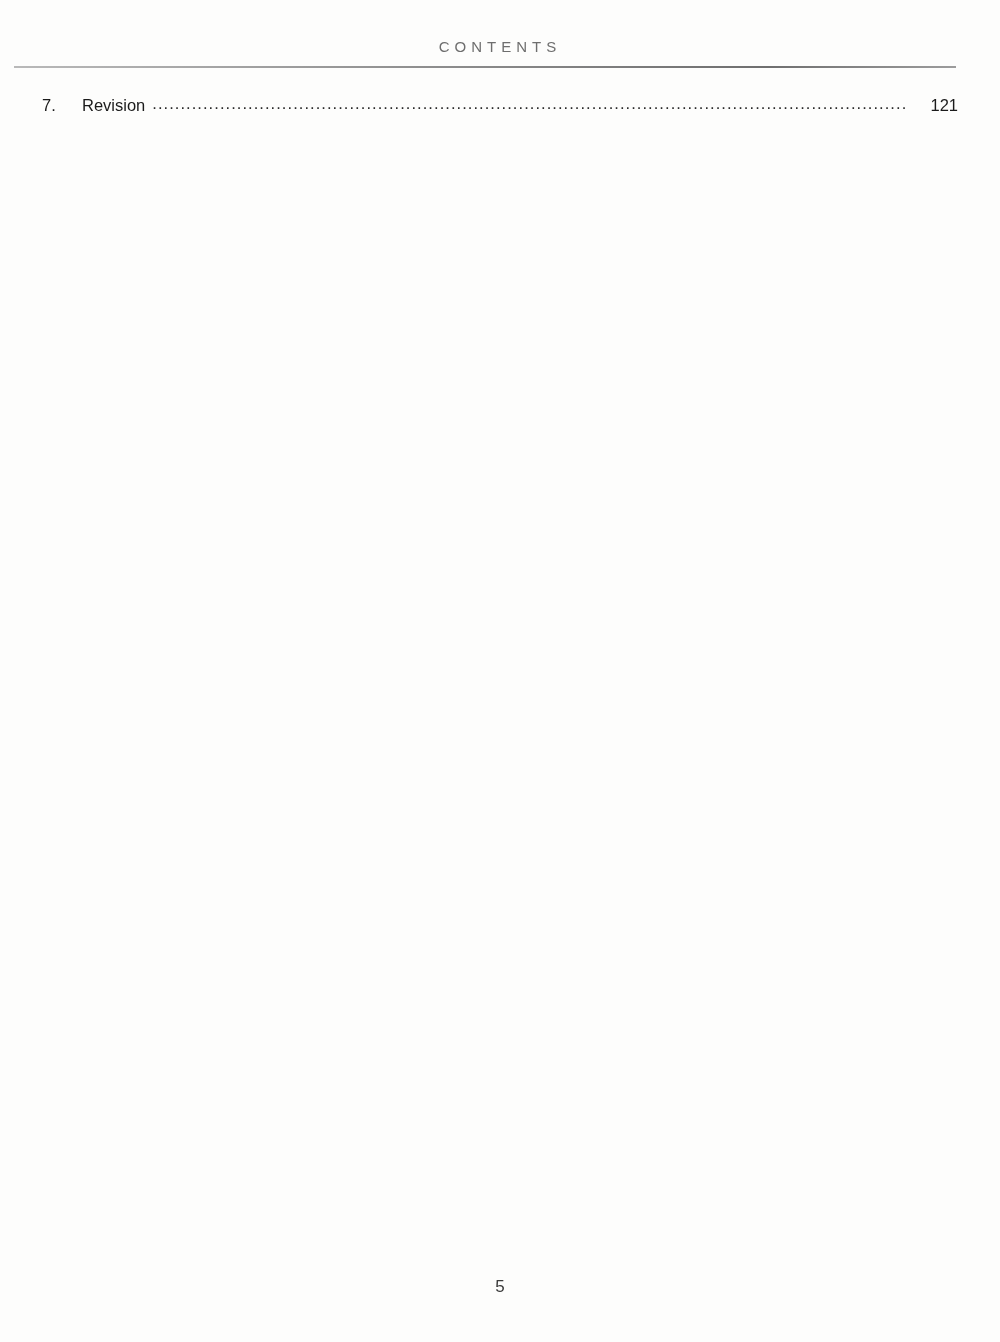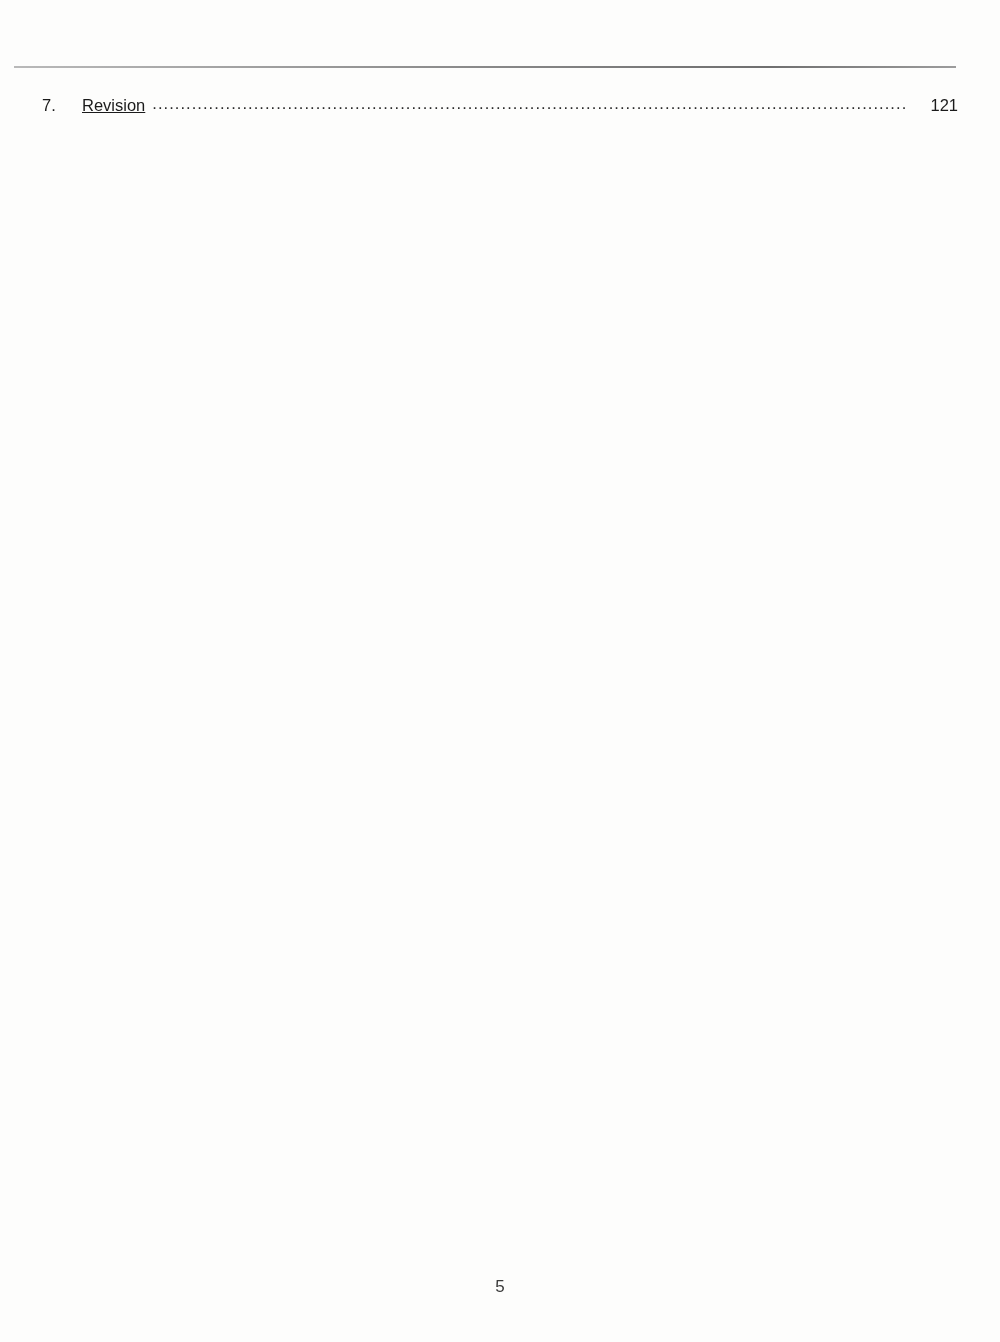--- a/index.html
+++ b/index.html
@@ -61,21 +61,20 @@
     white-space: nowrap;
   }
   .row .num {
     flex: 0 0 auto;
     width: 40px;
     font-size: 16.5px;
   }
   .row .label {
     flex: 0 0 auto;
     padding-right: 6px;
-    text-decoration: underline;
   }
   .row .leader {
     flex: 1 1 auto;
     position: relative;
     overflow: hidden;
     height: 16px;
     margin: 0 1px;
   }
   .row .leader::after {
     content: "........................................................................................................................................................................................................";
@@ -104,20 +103,21 @@
     text-align: center;
     font-size: 17px;
     color: #3a3a3a;
   }
 </style>
 </head>
 <body>
 
 <div class="page">
 
+  <div class="running-head">CONTENTS</div>
   <div class="head-rule"></div>
 
   <div class="toc" id="toc-root">
       <div class="section">
         <div class="row">
           <span class="num">7.</span>
           <span class="label">Revision</span>
           <span class="leader"></span>
           <span class="page">121</span>
         </div>

